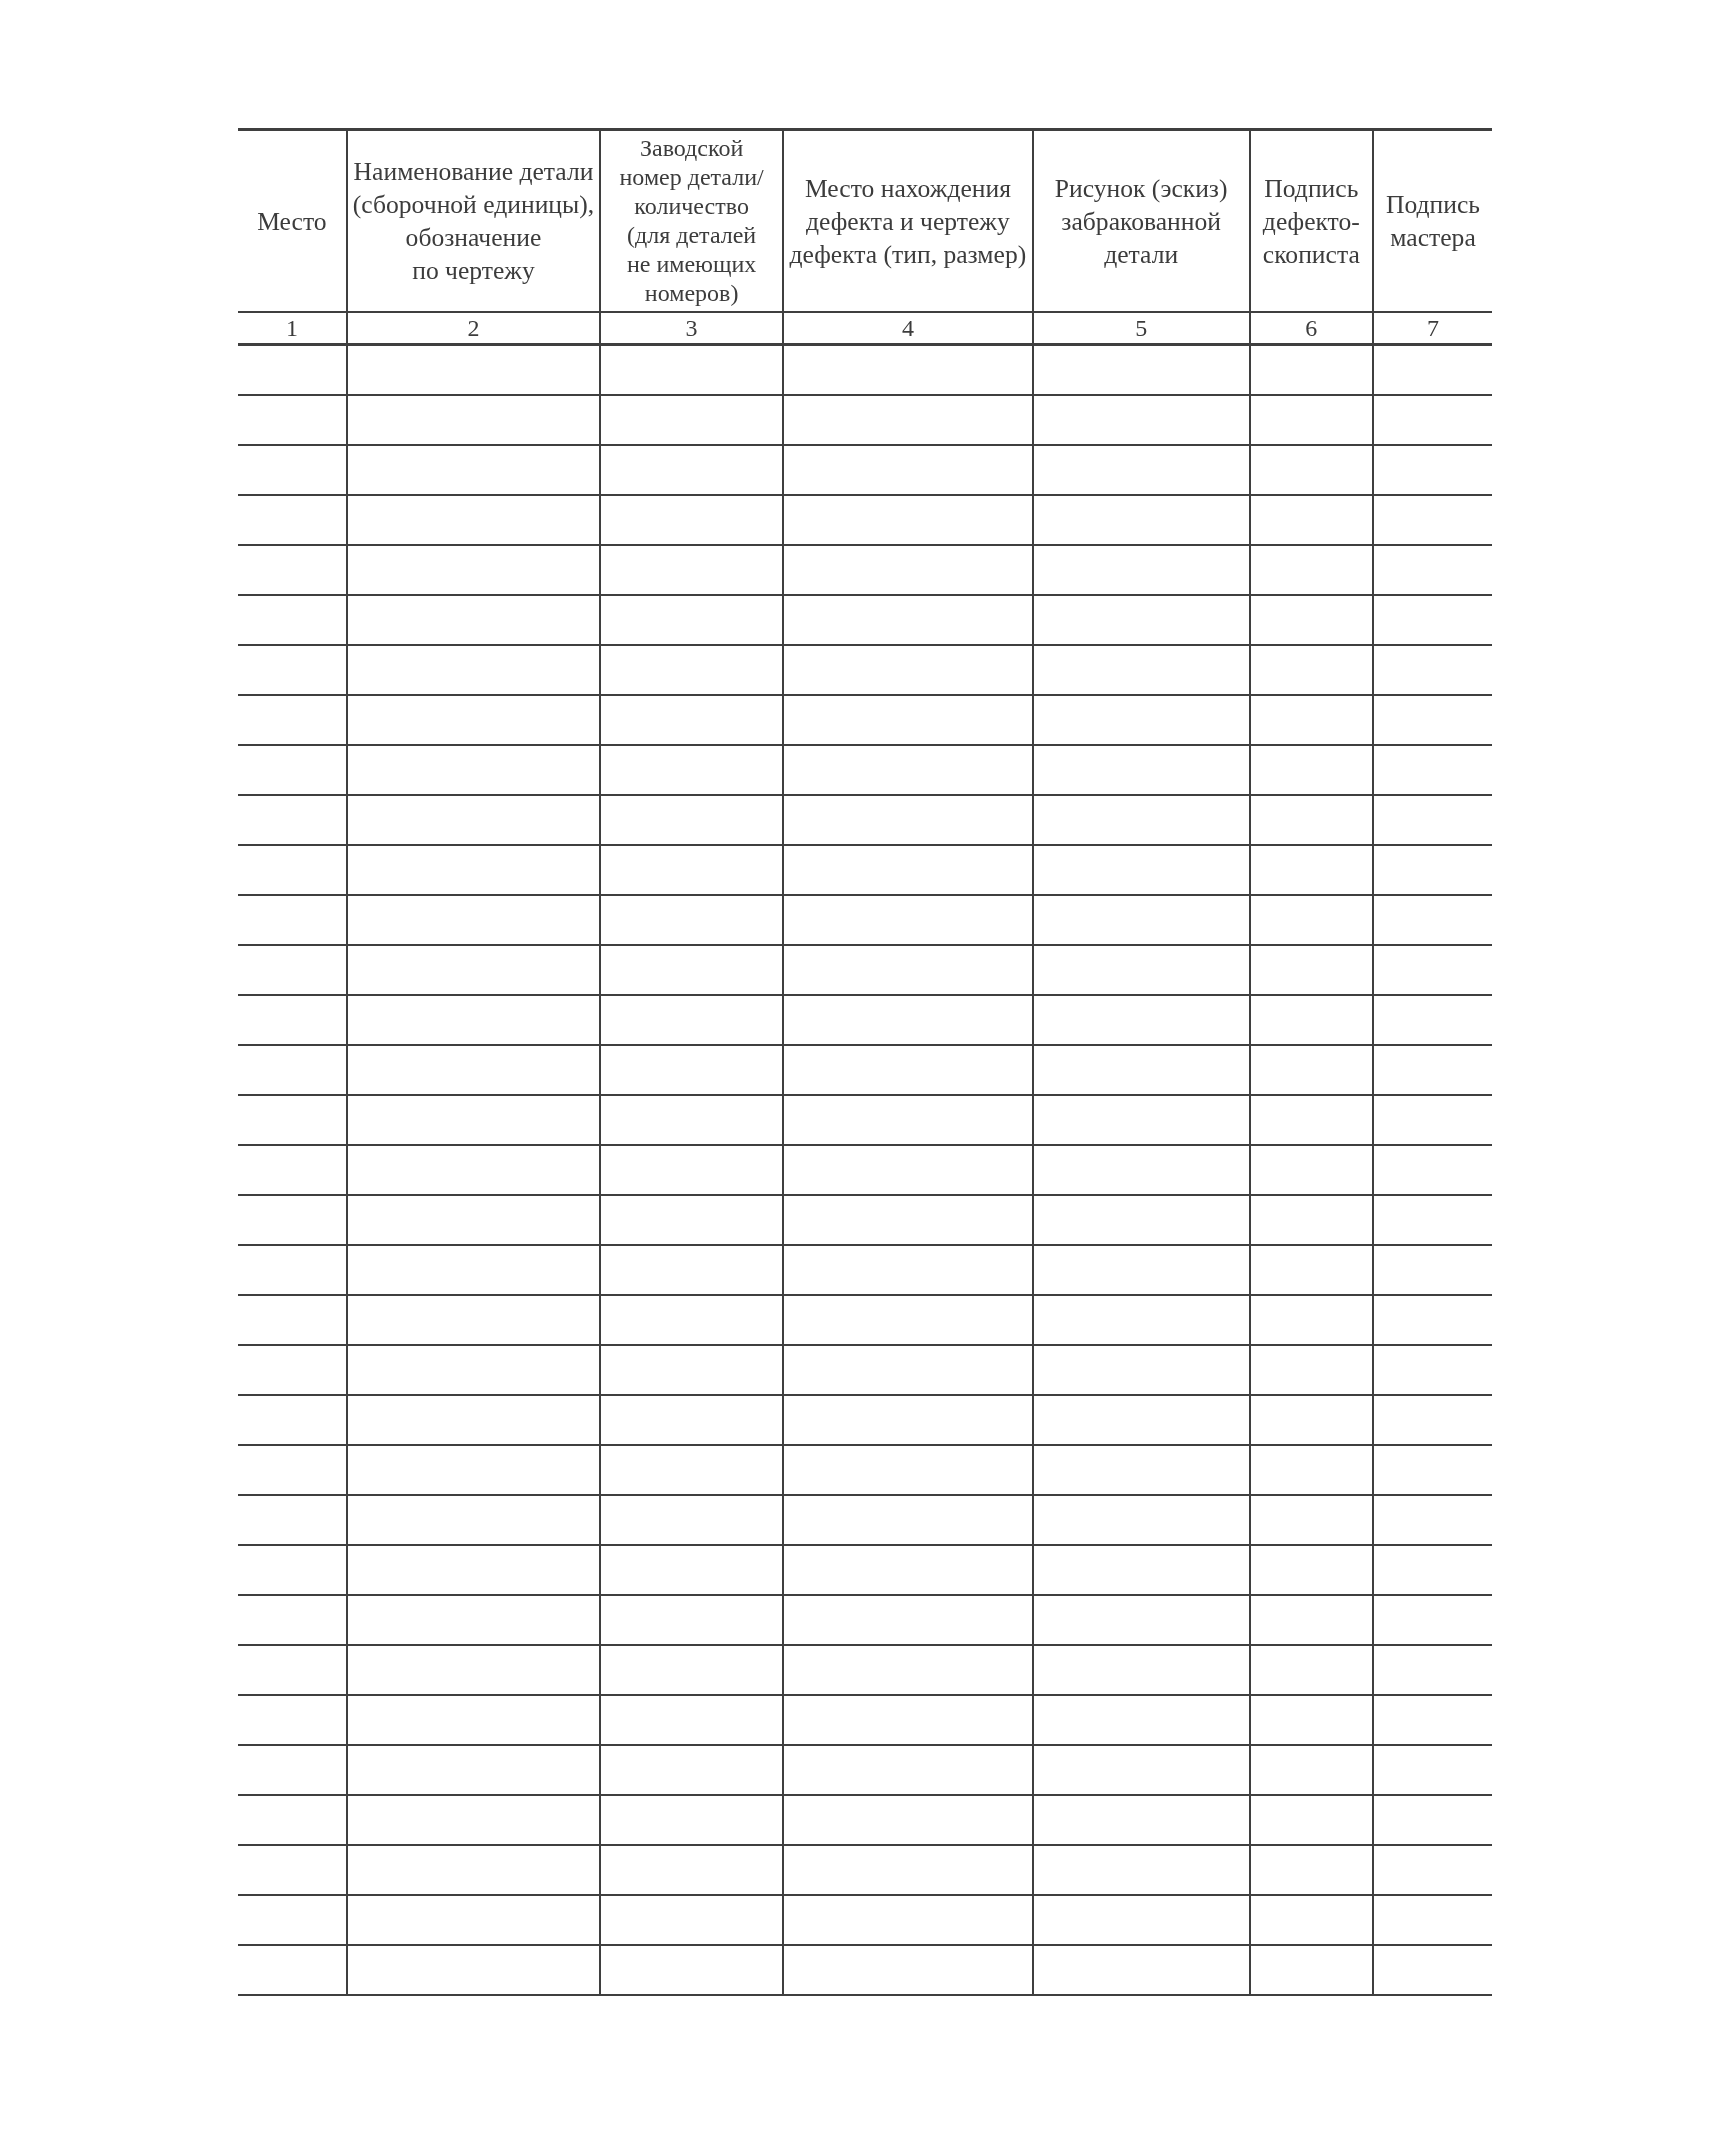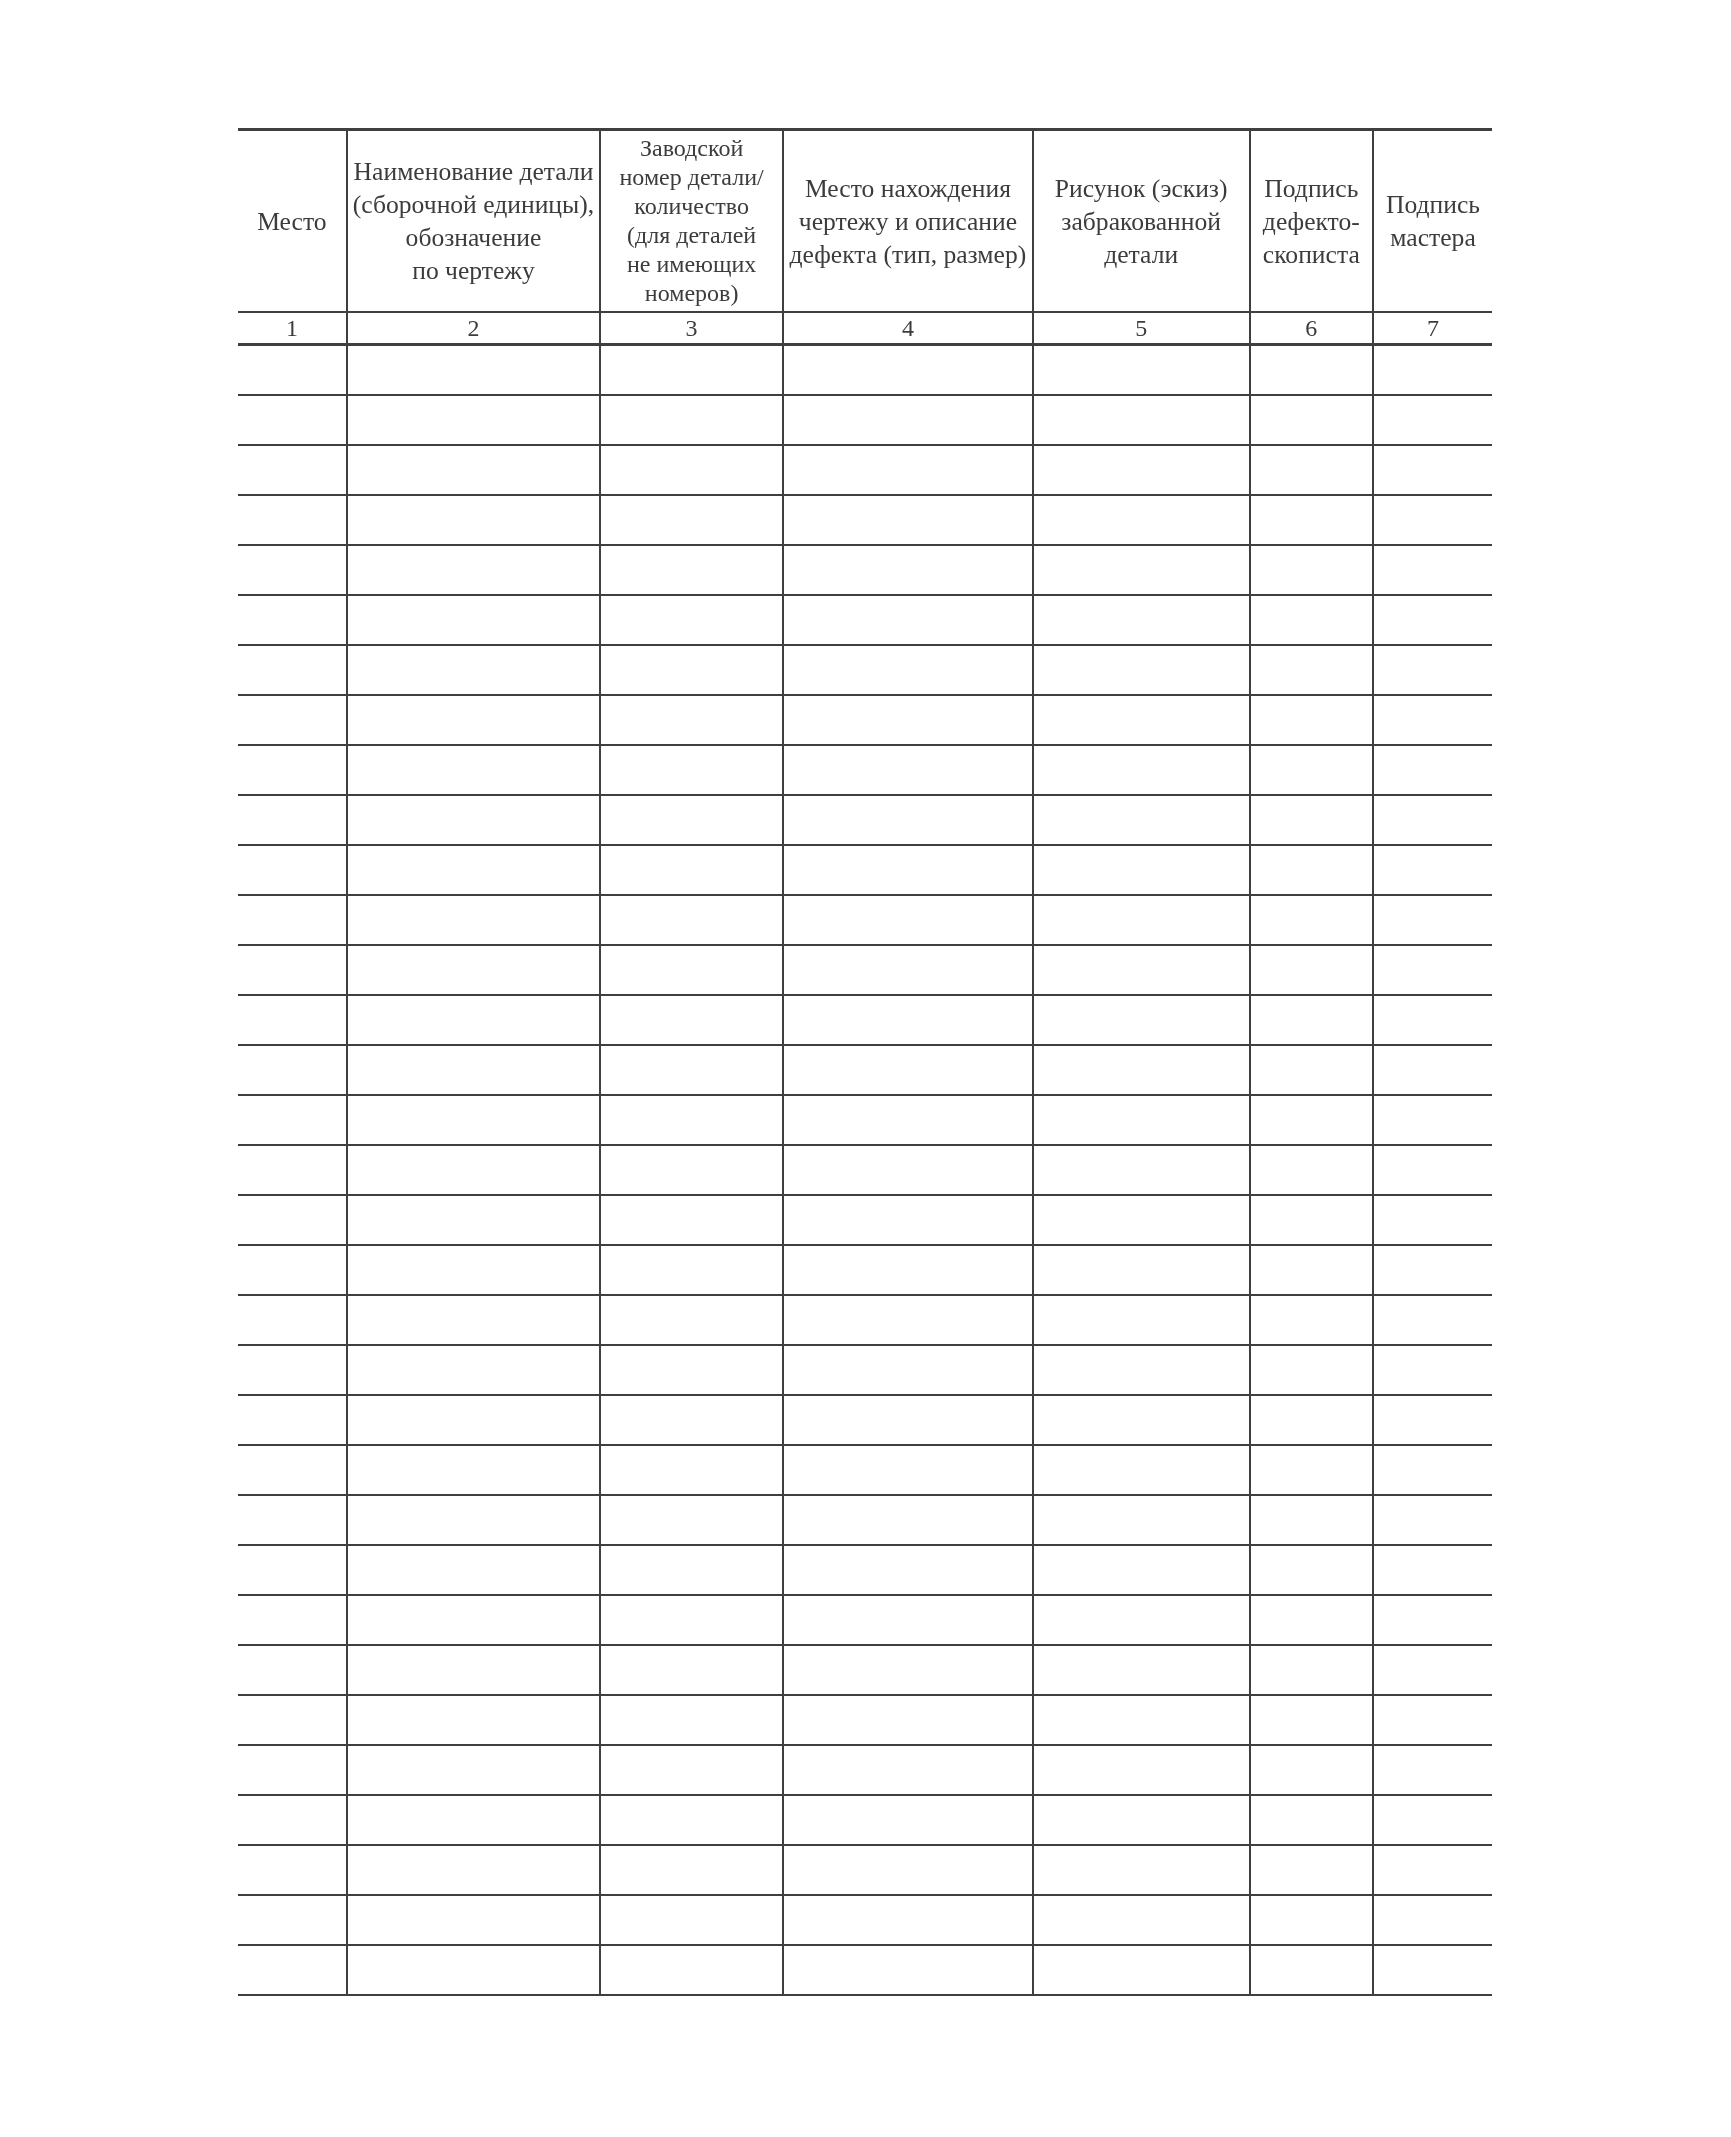--- a/index.html
+++ b/index.html
@@ -93,21 +93,21 @@
 (сборочной единицы),
 обозначение
 по чертежу</th>
           <th>Заводской
 номер детали/
 количество
 (для деталей
 не имеющих
 номеров)</th>
           <th>Место нахождения
-чертежу и описание
+дефекта и чертежу
 дефекта (тип, размер)</th>
           <th>Рисунок (эскиз)
 забракованной
 детали</th>
           <th>Подпись
 дефекто-
 скописта</th>
           <th>Подпись
 мастера</th>
         </tr>

